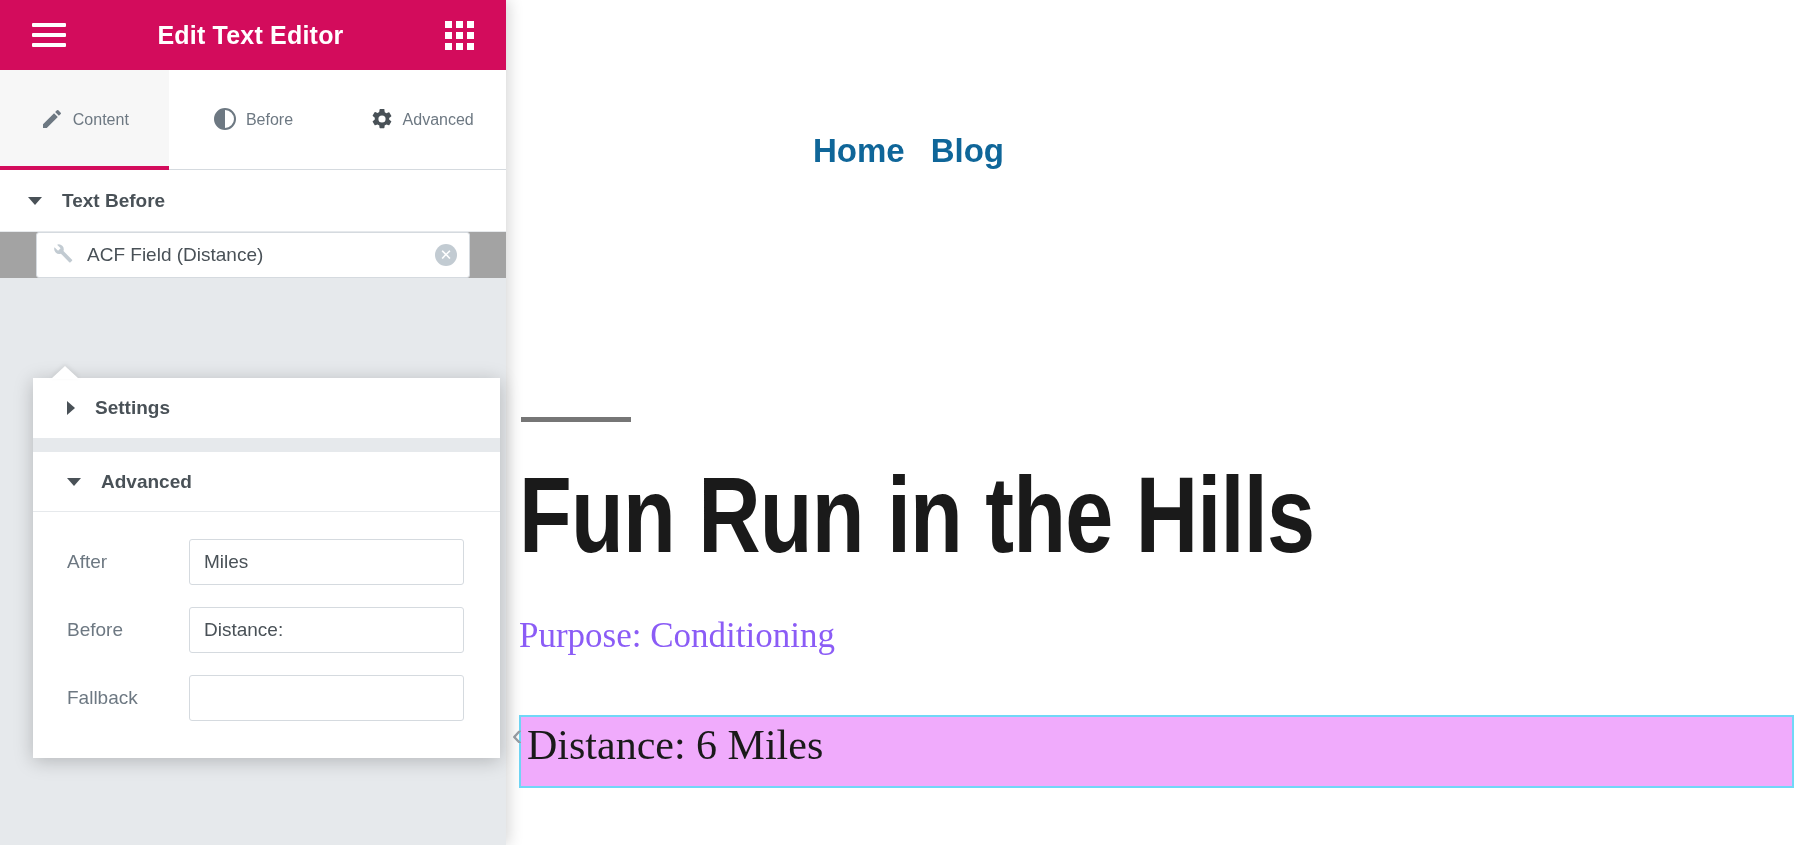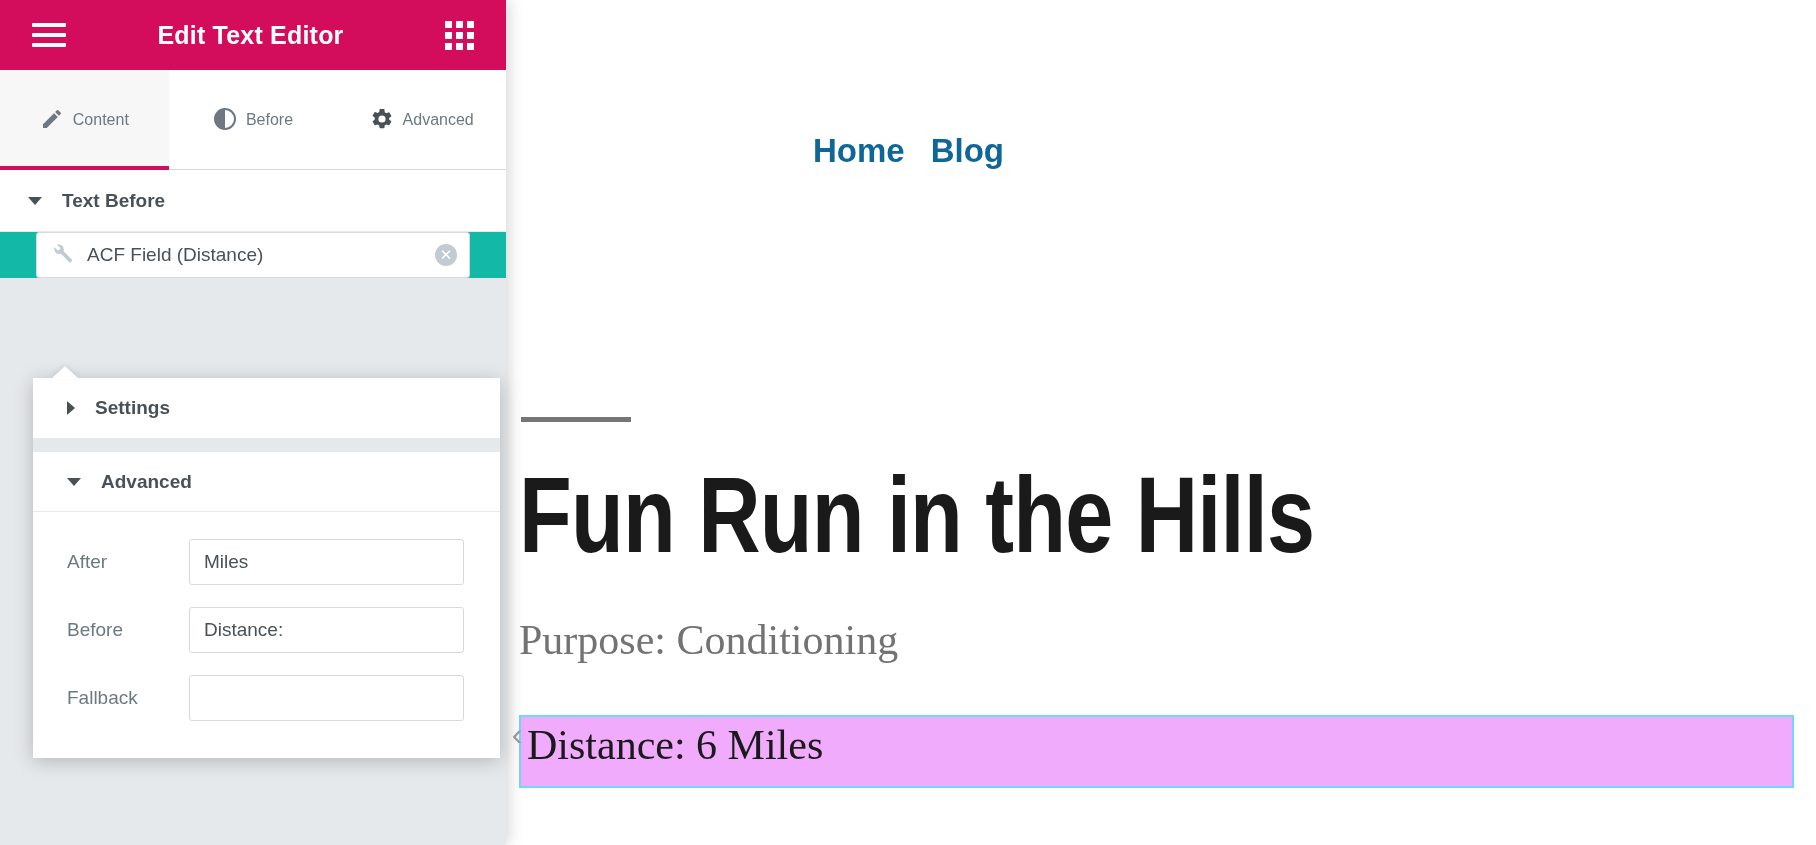--- a/index.html
+++ b/index.html
@@ -77,22 +77,22 @@
     color: #1a1a1a;
     font-family: "Liberation Sans Narrow", "Liberation Sans", sans-serif;
     transform: scaleX(0.80);
     transform-origin: left top;
     white-space: nowrap;
     letter-spacing: -1px;
   }
   .post-purpose {
     position: absolute;
     left: 519px; top: 616px;
-    font-size: 42px;
-    color: #737373;
+    font-size: 35px;
+    color: #8b5cf6;
     font-family: "Liberation Serif", serif;
     white-space: nowrap;
   }
 
   
   .selected-widget {
     position: absolute;
     left: 519px; top: 715px;
     width: 1275px; height: 73px;
     border: 2px solid #71d7f7;
@@ -214,21 +214,21 @@
     display: flex;
     align-items: center;
     justify-content: flex-end;
     gap: 10px;
     padding: 22px 36px 6px 0;
     background: #ffffff;
   }
   .dynamic-label { font-size: 17px; color: #71d7f7; font-weight: bold; }
   .db-icon { display: block; }
 
-  .tag-field-wrap { padding: 0 36px 0 36px; background: #14b8a6; }
+  .tag-field-wrap { padding: 0 36px 0 36px; background: #a3a3a3; }
   .tag-field {
     position: relative;
     height: 46px;
     border: 1px solid #d5dadf;
     border-radius: 3px;
     background: #ffffff;
     display: flex;
     align-items: center;
     padding: 0 12px 0 14px;
     cursor: pointer;

